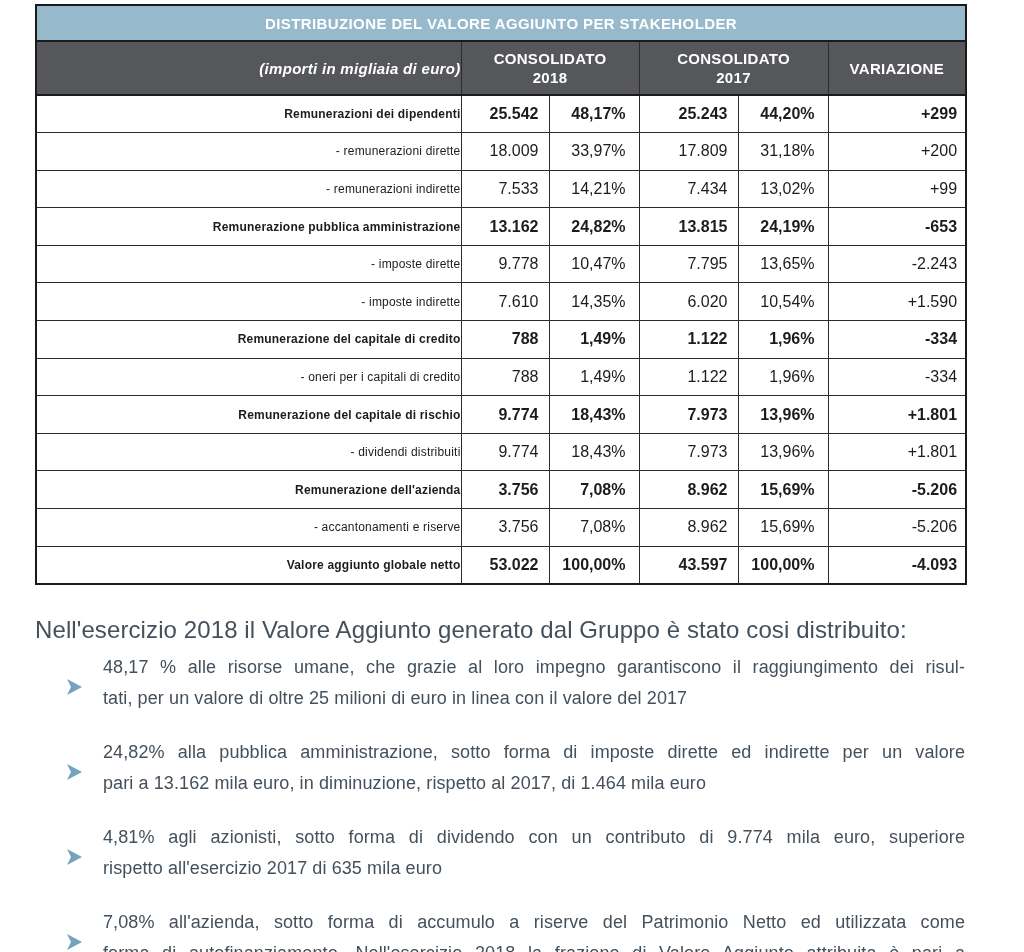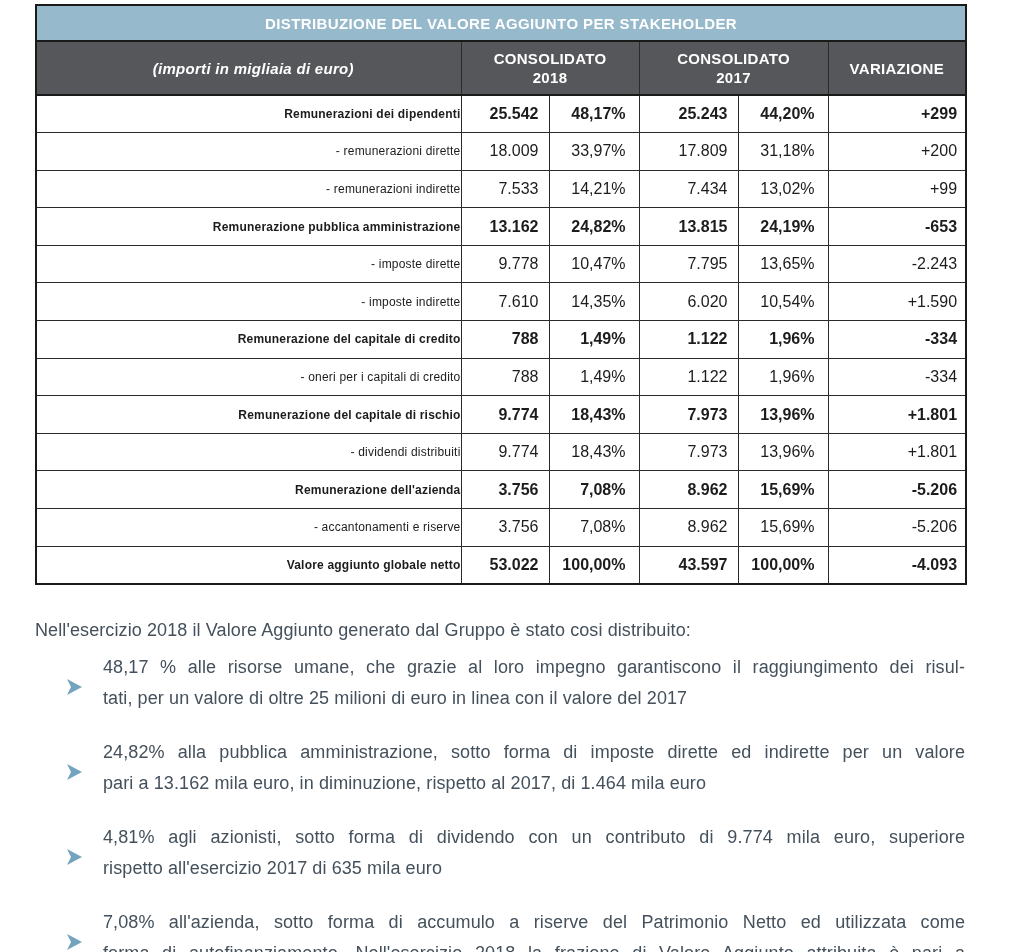--- a/index.html
+++ b/index.html
@@ -42,40 +42,40 @@
   }
   tr.col-head th{
     background:var(--header-bg);
     color:var(--header-text);
     height:54px;
     font-size:15px;font-weight:bold;
     letter-spacing:.3px;
     border-bottom:2px solid #1a1a1a;
   }
   th.h-note{
-    text-align:center;font-weight:normal;font-style:italic;
+    text-align:right;font-weight:normal;font-style:italic;
     padding-left:9px;font-size:15px;letter-spacing:.2px;
   }
   th.h-group span{display:block;line-height:19px;}
   tbody td{
     height:37.6px;
     font-size:16px;
     color:var(--table-text);
     background:#ffffff;
   }
   td.c-label{text-align:right;padding-left:9px;font-size:12px;letter-spacing:.2px;}
   td.c-num{text-align:right;padding-right:10px;font-variant-numeric:tabular-nums;}
   td.c-pct{padding-right:13px;}
   td.c-var{padding-right:8px;}
   tr.bold-row td{font-weight:bold;}
 
   
   .narrative{margin-top:31px;color:var(--narrative-text);}
   .intro{
-    font-size:18px;line-height:28px;margin-bottom:8px;
+    font-size:24px;line-height:28px;margin-bottom:8px;
     letter-spacing:.1px;
   }
   .bullet{
     display:flex;align-items:center;
     margin-bottom:23px;
   }
   .bullet:last-child{margin-bottom:0;}
   .arrow{
     flex:0 0 68px;
     padding-left:32px;

